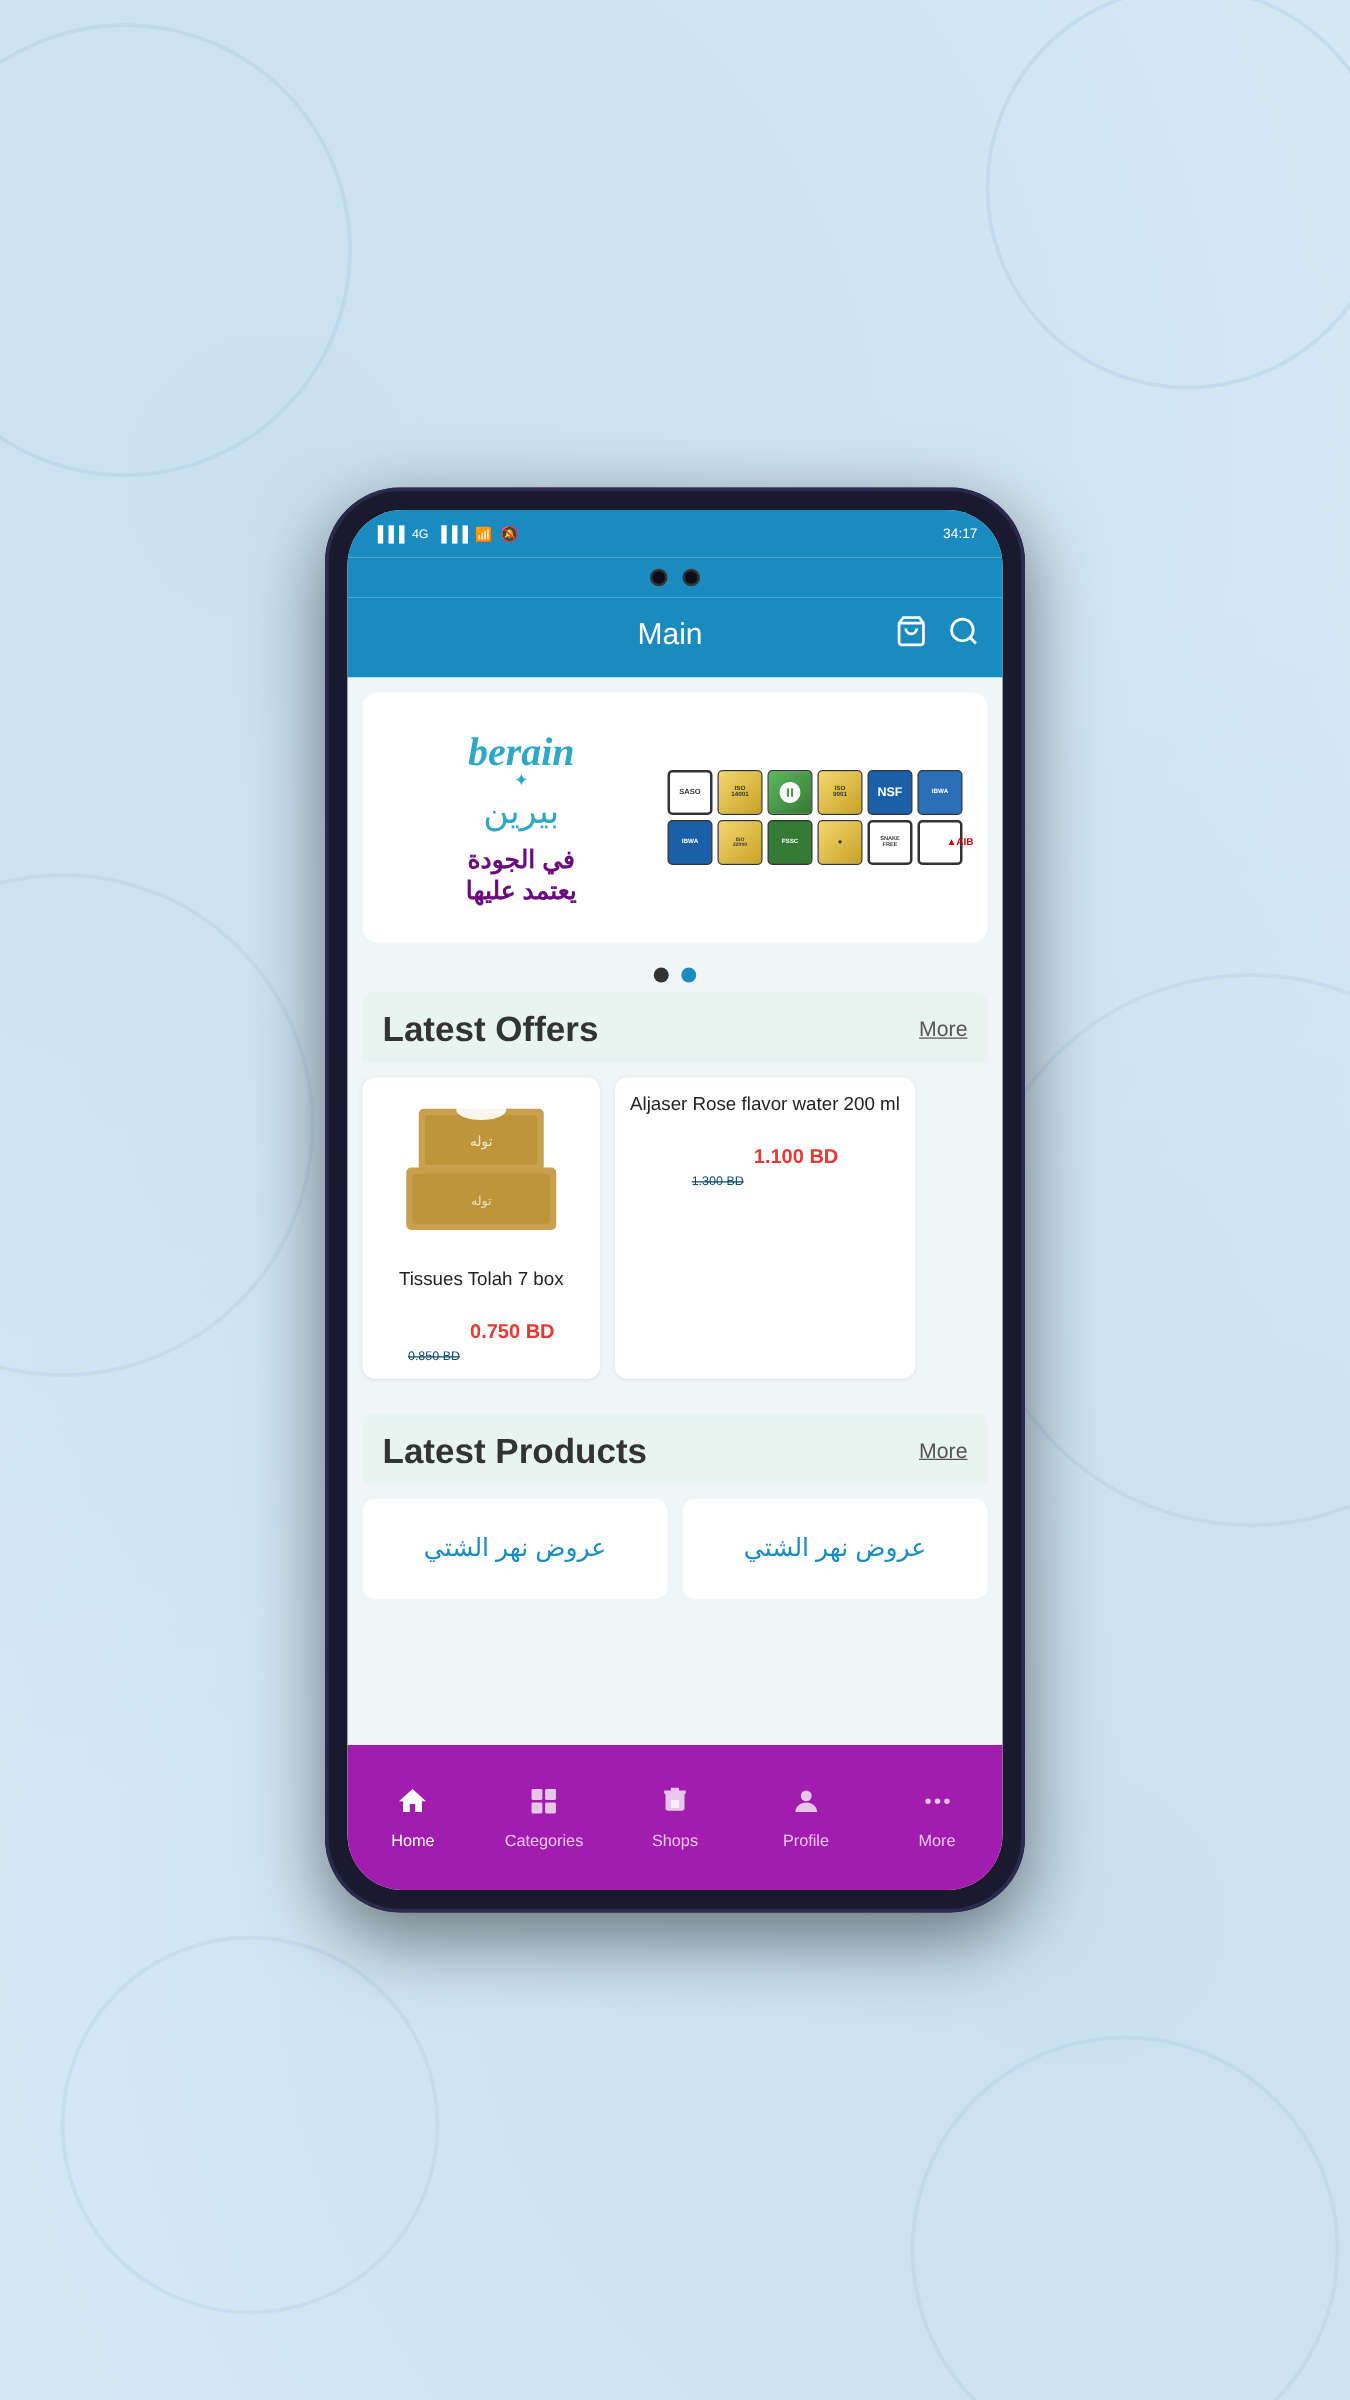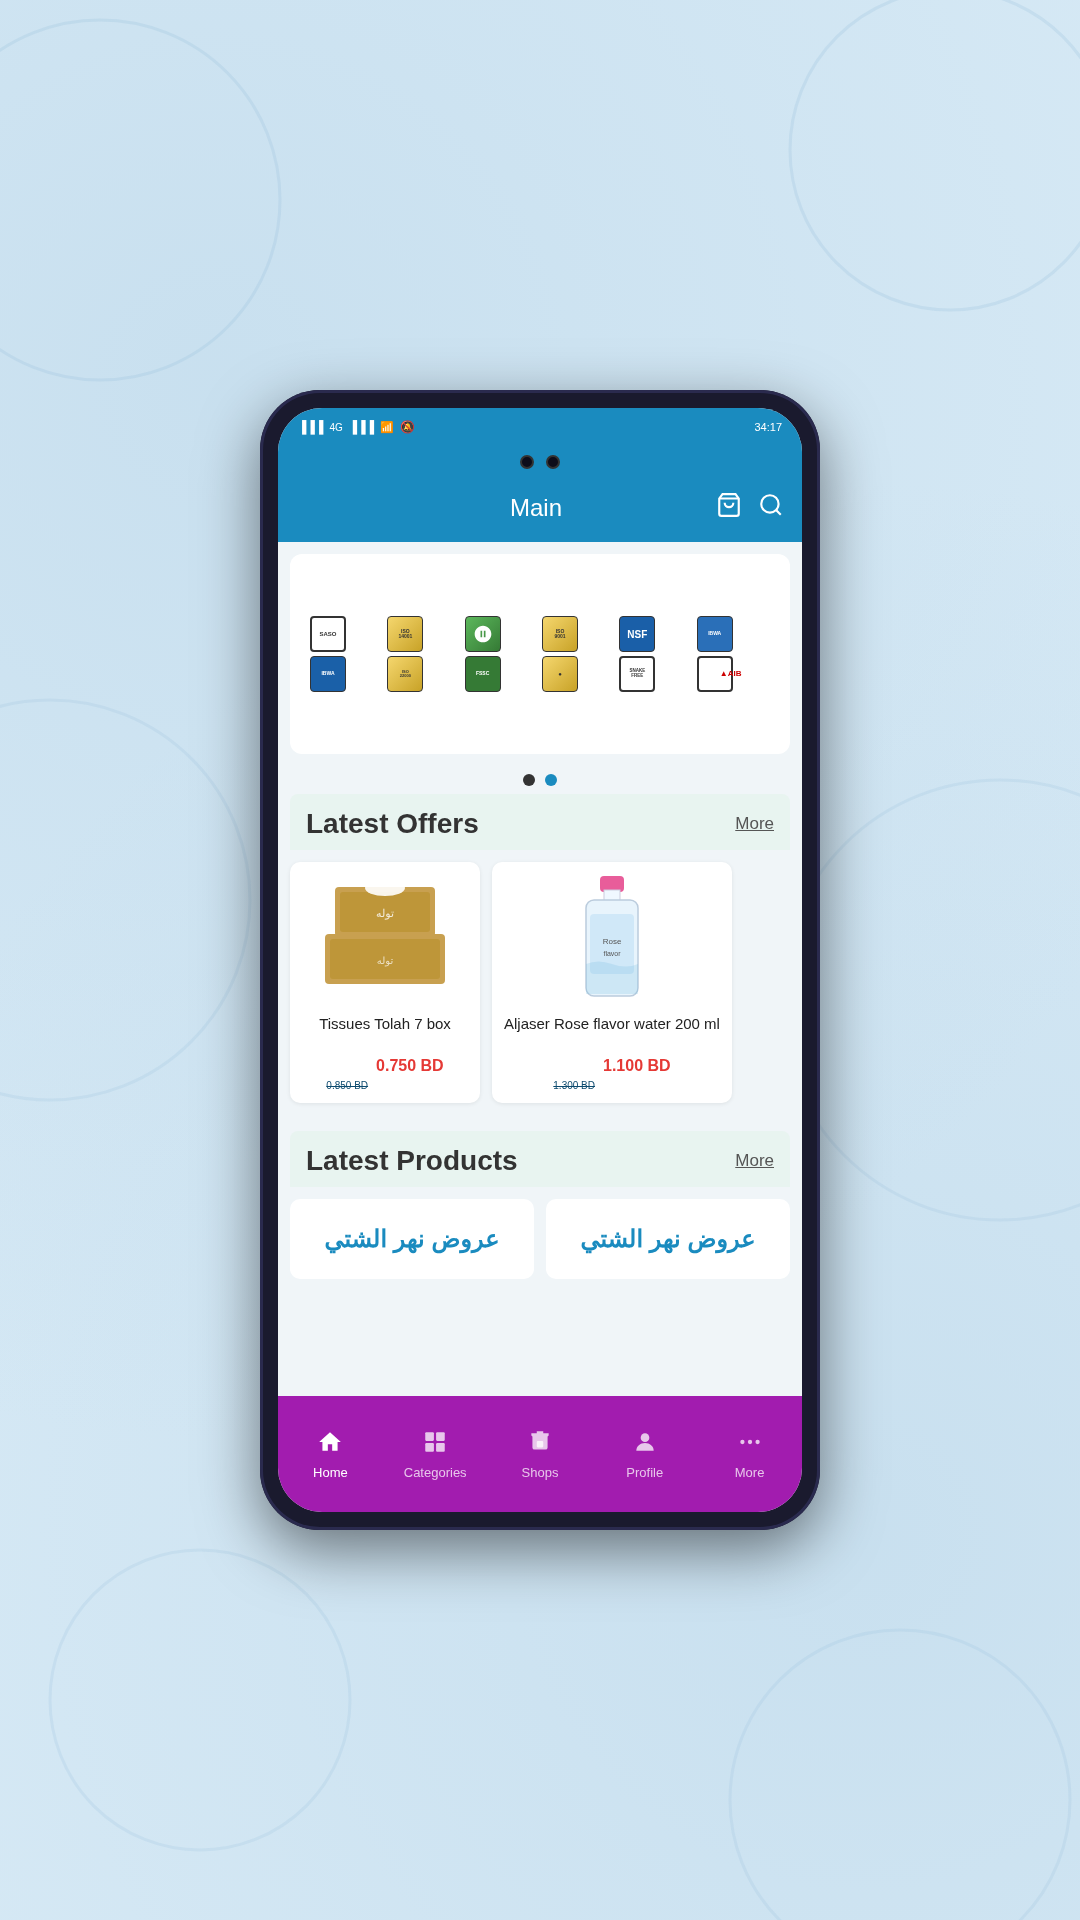--- a/index.html
+++ b/index.html
@@ -272,24 +272,24 @@
       flex: 1;
       background: white;
       border-radius: 10px;
       height: 80px;
       display: flex;
       align-items: center;
       justify-content: center;
       overflow: hidden;
     }
     .arabic-promo {
-      font-size: 24px;
+      font-size: 20px;
       color: #1a8bbf;
       direction: rtl;
-      font-weight: bold;
+      font-weight: normal;
     }
 
     
     .bottom-nav {
       background: #a21caf;
       display: flex;
       height: 116px;
       flex-shrink: 0;
     }
     .nav-item {
@@ -371,20 +371,31 @@
             <circle cx="11" cy="11" r="8"></circle>
             <line x1="21" y1="21" x2="16.65" y2="16.65"></line>
           </svg>
         </span>
       </div>
     </div>
 
     <div class="content">
 
       <div class="banner">
+        <div class="banner-left">
+          <div style="display:flex;flex-direction:column;align-items:center;">
+            <span style="font-size:32px;font-weight:bold;color:#2ea8c5;font-style:italic;font-family:Georgia,serif;">berain</span>
+            <span style="color:#2ea8c5;font-size:14px;margin-top:-4px;">✦</span>
+            <span style="font-size:28px;color:#2ea8c5;direction:rtl;">بيرين</span>
+          </div>
+          <div style="margin-top:10px;text-align:center;">
+            <div style="font-size:20px;color:#6a0d7c;direction:rtl;font-weight:bold;">في الجودة</div>
+            <div style="font-size:20px;color:#6a0d7c;direction:rtl;font-weight:bold;">يعتمد عليها</div>
+          </div>
+        </div>
         <div class="banner-right">
 
           <div class="cert-badge" style="background:white;border:2px solid #333;font-size:6px;font-weight:bold;color:#333;">SASO</div>
           <div class="cert-badge gold" style="font-size:5px;color:#333;">ISO<br>14001</div>
           <div class="cert-badge green" style="font-size:7px;color:white;">
             <svg width="20" height="20" viewBox="0 0 24 24" fill="white">
                 <path d="M12 2C6.48 2 2 6.48 2 12s4.48 10 10 10 10-4.48 10-10S17.52 2 12 2zm-1 14H9V8h2v8zm4 0h-2V8h2v8z"></path>
               </svg>
           </div>
           <div class="cert-badge gold" style="font-size:5px;color:#333;">ISO<br>9001</div>
@@ -430,37 +441,20 @@
               </svg>
             </div>
             <div class="product-name">Tissues Tolah 7 box</div>
             <div class="product-pricing">
               <span class="price-original">0.850 BD</span>
               <span class="price-sale">0.750 BD</span>
             </div>
           </div>
 
           <div class="product-card">
-            <div class="product-image">
-
-              <svg width="80" height="130" viewBox="0 0 80 130" xmlns="http://www.w3.org/2000/svg">
-
-                <rect x="28" y="2" width="24" height="16" rx="4" fill="#e85d9a"></rect>
-
-                <rect x="32" y="16" width="16" height="12" fill="#f0f8ff" stroke="#ccd" stroke-width="1"></rect>
-
-                <rect x="14" y="26" width="52" height="96" rx="8" fill="#e8f4fc" stroke="#bbccdd" stroke-width="1.5"></rect>
-
-                <rect x="18" y="40" width="44" height="60" rx="4" fill="#d0e8f8"></rect>
-                <text x="40" y="70" text-anchor="middle" font-size="8" fill="#555" font-family="Arial">Rose</text>
-                <text x="40" y="82" text-anchor="middle" font-size="7" fill="#555" font-family="Arial">flavor</text>
-
-                <path d="M14 90 Q26 85 40 90 Q54 95 66 90 L66 120 Q40 120 14 120 Z" fill="rgba(100,180,220,0.2)"></path>
-              </svg>
-            </div>
             <div class="product-name">Aljaser Rose flavor water 200 ml</div>
             <div class="product-pricing">
               <span class="price-original">1.300 BD</span>
               <span class="price-sale">1.100 BD</span>
             </div>
           </div>
         </div>
       </div>
 
       <div class="latest-products-section">

